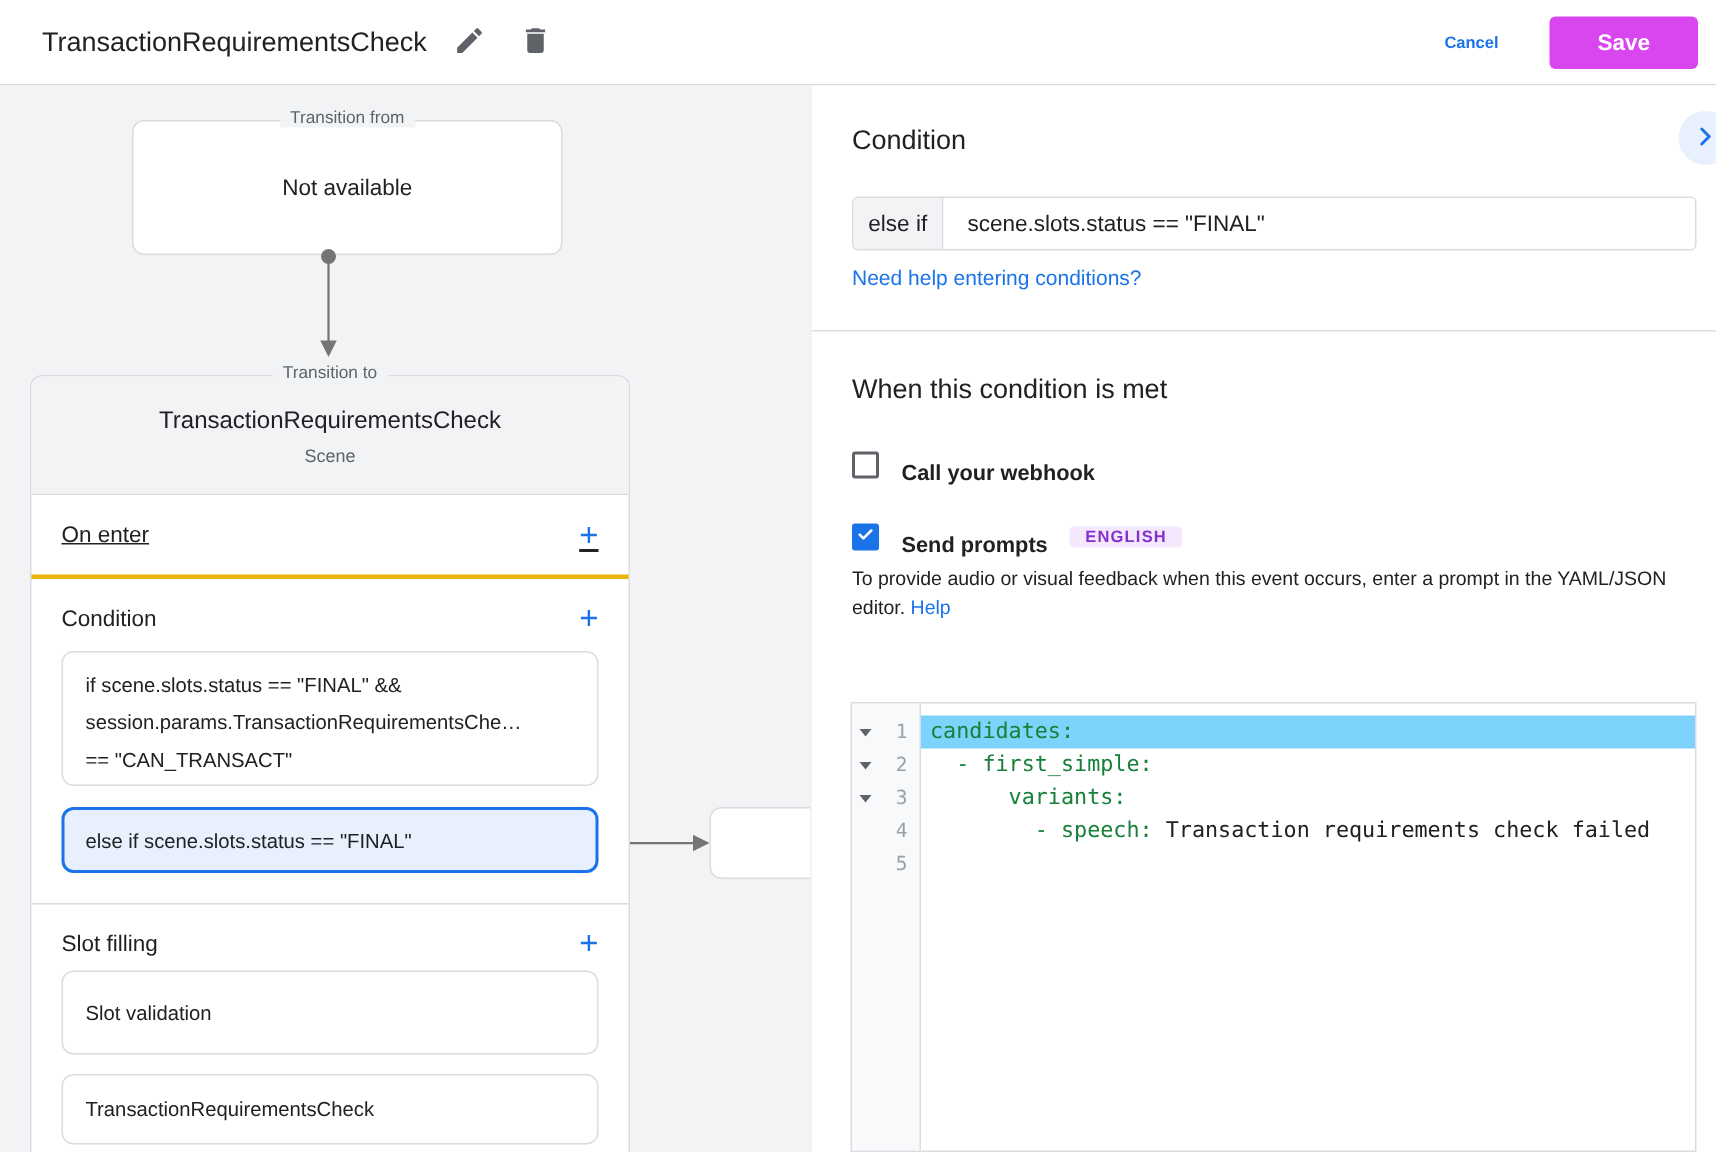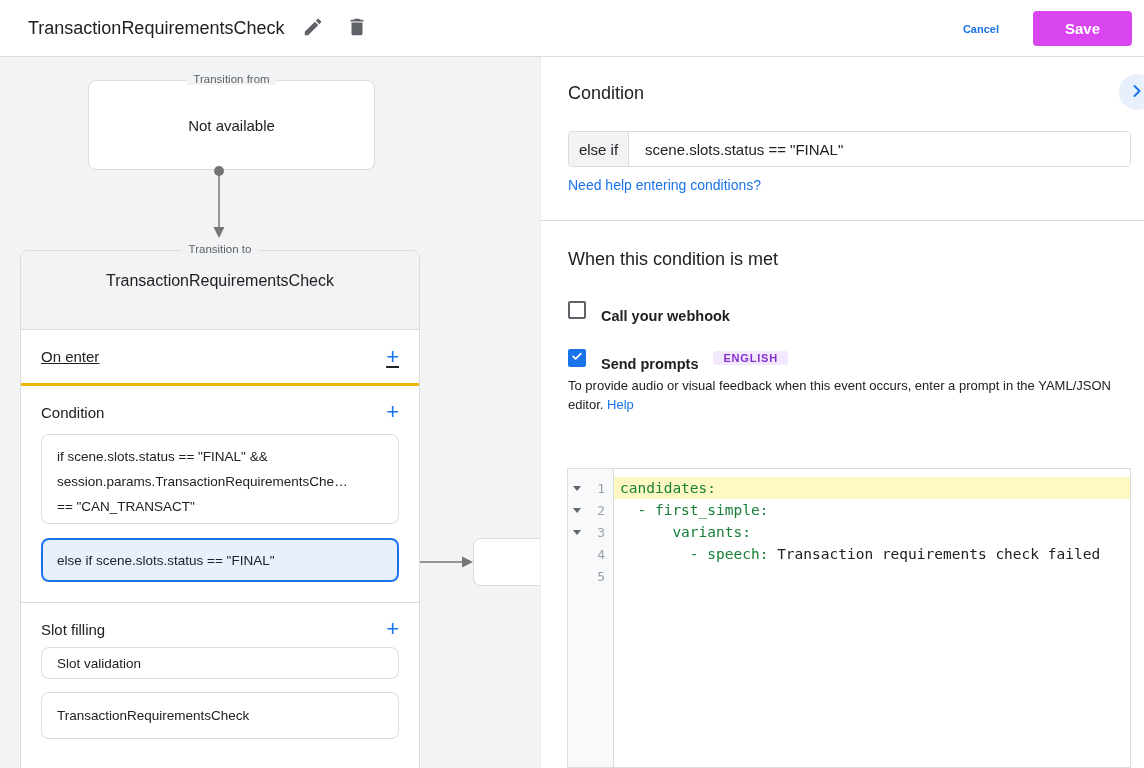--- a/index.html
+++ b/index.html
@@ -40,21 +40,21 @@
           cursor:pointer; font-family:inherit; }
   .row-onenter { height:56px; border-bottom:3px solid #eab308;text-decoration:underline; }
   .row-condlabel { height:48px; padding-top:4px; }
   .cond-box { margin:0 20px; border:1px solid #dadce0; border-radius:8px; background:#fff;
               padding:9px 15px; font-size:13.5px; line-height:25px; color:#202124; white-space:pre-line; }
   .cond-box.first { height:90px; }
   .cond-box.selected { margin-top:14px; height:44px; background:#e8f0fe; border:2px solid #1a73e8;
                        display:flex; align-items:center; white-space:nowrap; padding:0 14px; }
   .cond-sec-end { height:21px; border-bottom:1px solid #dadce0; }
   .row-slotlabel { height:44px; padding-top:8px; }
-  .slot-box { margin:0 20px; border:1px solid #dadce0; border-radius:8px; background:#fff; height:32px;
+  .slot-box { margin:0 20px; border:1px solid #dadce0; border-radius:8px; background:#fff; height:56px;
               display:flex; align-items:center; padding:0 15px; font-size:13.5px; color:#202124; }
   .slot-box.second { margin-top:13px; height:47px; }
   .target-box { position:absolute; left:473px; top:481px; width:110px; height:48px; background:#fff;
                 border:1px solid #dadce0; border-radius:8px; }
 
   
   .panel { position:absolute; left:540px; top:57px; width:604px; height:711px; background:#fff; border-left:1px solid #eceef0; }
   .panel-title { position:absolute; left:27px; top:26px; font-size:18px; color:#202124; }
   .collapse-btn { position:absolute; left:578px; top:17px; width:36px; height:36px; border-radius:50%;
                   background:#e8f0fe; border:none; cursor:pointer; display:flex; align-items:center; justify-content:center; }
@@ -89,21 +89,21 @@
   .gutter-bg { position:absolute; left:0; top:0; bottom:0; width:46px; background:#f8f9fa; border-right:1px solid #dadce0; }
   .ed-rows { position:absolute; left:0; top:8px; right:0; }
   .ed-row { display:flex; height:22px; }
   .gcell { width:46px; flex:none; position:relative; display:flex; align-items:center;
            justify-content:flex-end; padding-right:9px; }
   .fold { position:absolute; left:5px; top:9px; width:0; height:0; border-left:4px solid transparent;
           border-right:4px solid transparent; border-top:5px solid #5f6368; }
   .lnum { font-family:"DejaVu Sans Mono", monospace; font-size:13px; color:#9aa0a6; }
   .ccell { flex:1; padding-left:6px; white-space:pre; font-family:"DejaVu Sans Mono", monospace;
            font-size:14.5px; line-height:22px; }
-  .ccell.active { background:#fef9c3; }
+  .ccell.active { background:#7dd3fc; }
   .tok-key { color:#188038; }
   .tok-val { color:#202124; }
 </style>
 </head>
 <body>
 
 <div id="stage">
 
   <div class="topbar">
     <div class="topbar-title">TransactionRequirementsCheck</div>
@@ -142,20 +142,21 @@
 
       <circle cx="402" cy="505" r="5" fill="#757575"></circle>
       <line x1="402" y1="505" x2="464" y2="505" stroke="#757575" stroke-width="1.5"></line>
       <polygon points="473,505 462,499.5 462,510.5" fill="#757575"></polygon>
     </svg>
 
     <div class="scene-card">
       <span class="node-label">Transition to</span>
       <div class="scene-header">
         <div class="scene-title">TransactionRequirementsCheck</div>
+        <div class="scene-subtitle">Scene</div>
       </div>
 
       <div class="sec-row row-onenter">
         <span class="sec-label">On enter</span>
         <button class="plus">+</button>
       </div>
 
       <div class="sec-row row-condlabel">
         <span class="sec-label">Condition</span>
         <button class="plus">+</button>

